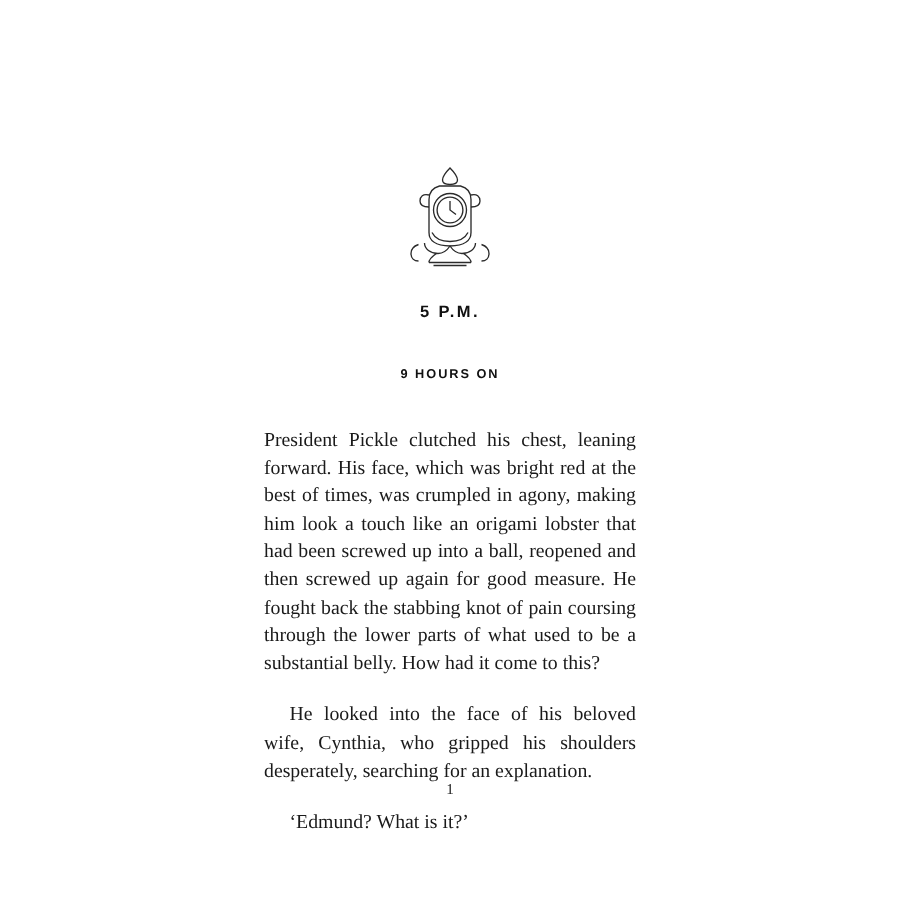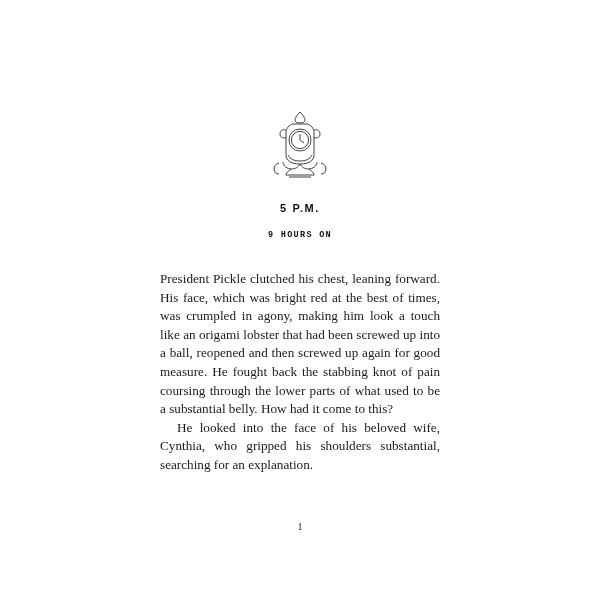--- a/index.html
+++ b/index.html
@@ -43,33 +43,33 @@
   .chapter-time {
     margin-top: 22px;
     text-align: center;
     font-family: "Liberation Sans", sans-serif;
     font-weight: bold;
     font-size: 11px;
     letter-spacing: 1.6px;
     color: #111111;
   }
   .chapter-sub {
-    margin-top: 16px;
+    margin-top: 30px;
     text-align: center;
-    font-family: Liberation Mono, monospace;
+    font-family: Liberation Sans, sans-serif;
     font-weight: bold;
     font-size: 8.5px;
     letter-spacing: 1.3px;
     color: #111111;
   }
   .body-text {
     margin-top: 30px;
   }
   .body-text p {
-    margin: 0;
+    margin: 16px;
     font-size: 13.2px;
     line-height: 18.6px;
     text-align: justify;
     text-justify: inter-word;
     color: #1a1a1a;
     hyphens: none;
   }
   .body-text p.indent {
     text-indent: 17px;
   }
@@ -110,19 +110,20 @@
           <path d="M20 69 l22 0"></path>
         </g>
       </svg>
     </div>
 
     <div class="chapter-time">5 P.M.</div>
     <div class="chapter-sub">9 HOURS ON</div>
 
     <div class="body-text">
       <p>President Pickle clutched his chest, leaning forward. His face, which was bright red at the best of times, was crumpled in agony, making him look a touch like an origami lobster that had been screwed up into a ball, reopened and then screwed up again for good measure. He fought back the stabbing knot of pain coursing through the lower parts of what used to be a substantial belly. How had it come to this?</p>
-      <p class="indent">He looked into the face of his beloved wife, Cynthia, who gripped his shoulders substantial, searching for an explanation.</p>
+      <p class="indent">He looked into the face of his beloved wife, Cynthia, who gripped his shoulders desperately, searching for an explanation.</p>
+      <p class="indent">‘Edmund? What is it?’</p>
     </div>
 
   </div>
 
   <div class="folio">1</div>
 </div>
 
 </body></html>

